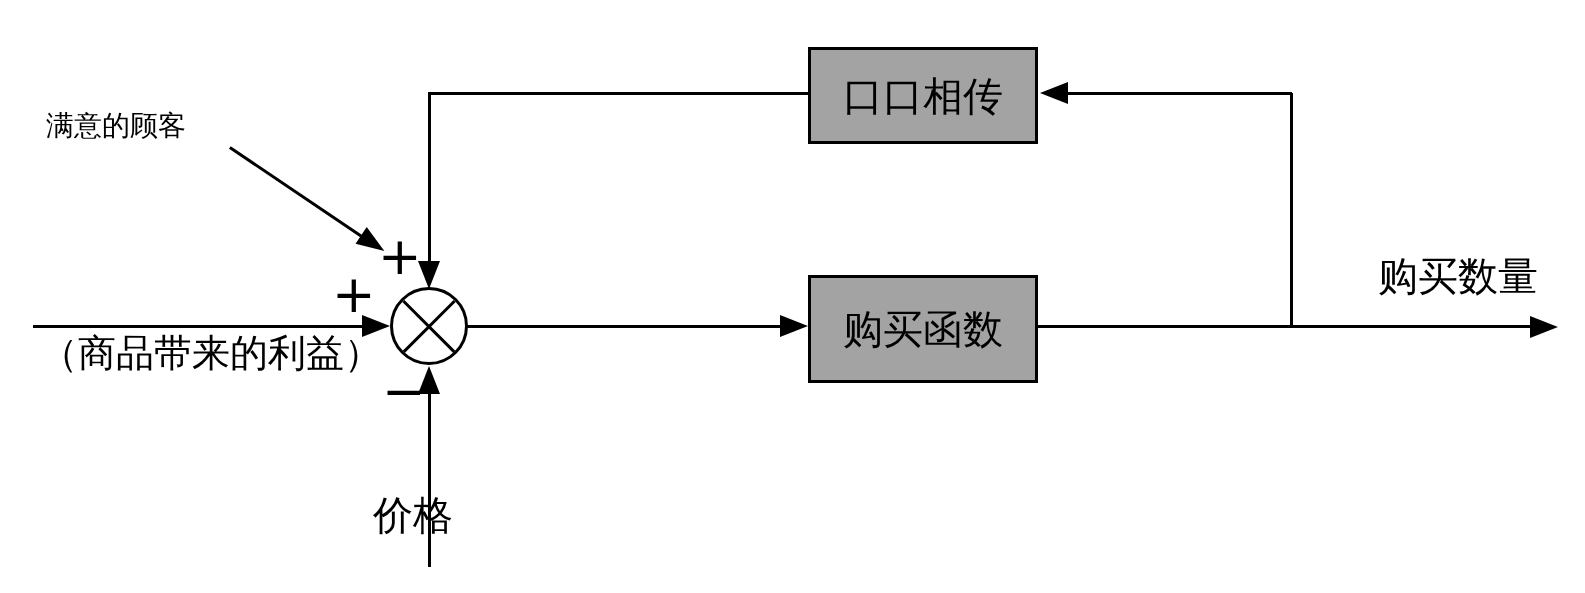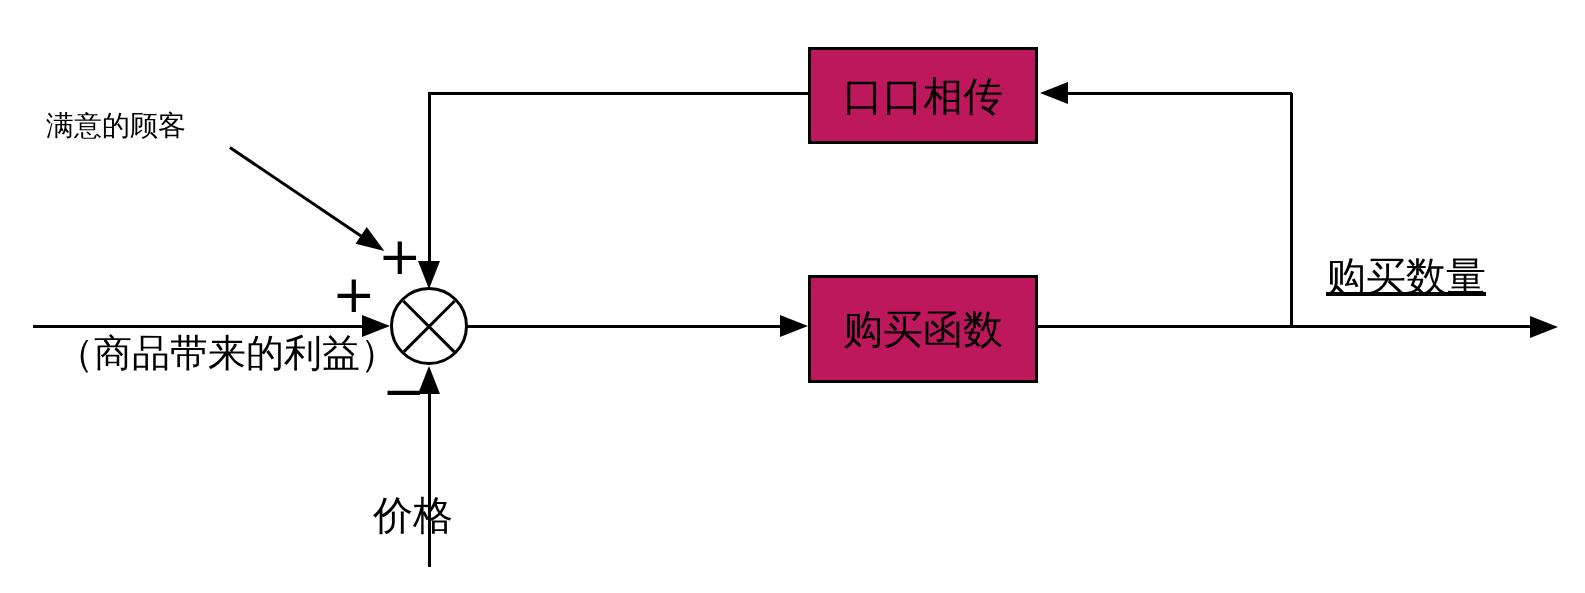--- a/index.html
+++ b/index.html
@@ -32,21 +32,21 @@
   .sign {
     position: absolute;
     font-size: 52px;
     line-height: 1;
     font-family: "DejaVu Sans", "Liberation Sans", sans-serif;
     color: #000000;
   }
   .box {
     position: absolute;
     border: 3px solid #000000;
-    background: #be185d;
+    background: #a3a3a3;
     display: flex;
     align-items: center;
     justify-content: center;
     box-sizing: border-box;
   }
   .box .label { position: static; }
   
   .ah { position: absolute; width: 0; height: 0; }
   .ah-right { border-left: 28px solid #000; border-top: 11px solid transparent; border-bottom: 11px solid transparent; }
   .ah-left  { border-right: 28px solid #000; border-top: 11px solid transparent; border-bottom: 11px solid transparent; }
@@ -124,24 +124,24 @@
     <span class="label">口口相传</span>
   </div>
 
   <div class="box" style="left:808px; top:275px; width:230px; height:108px;">
     <span class="label">购买函数</span>
   </div>
 
   <div class="label" style="left:46px; top:110px; font-size:28px;">满意的顾客</div>
 
 
-  <div class="label" style="left:56px; top:332px; font-size:38px;">（商品带来的利益）</div>
+  <div class="label" style="left:40px; top:332px; font-size:38px;">（商品带来的利益）</div>
 
 
-  <div class="label" style="left:1326px; top:253px;text-decoration:underline;">购买数量</div>
+  <div class="label" style="left:1378px; top:253px;">购买数量</div>
 
   <div class="label" style="left:345px; top:492px;margin-left:28px;">价格</div>
 
   <div class="sign" style="left:378px; top:230px;">+</div>
 
   <div class="sign" style="left:332px; top:268px;">+</div>
 
   <div class="sign" style="left:382px; top:365px;">−</div>
 
 </div>

